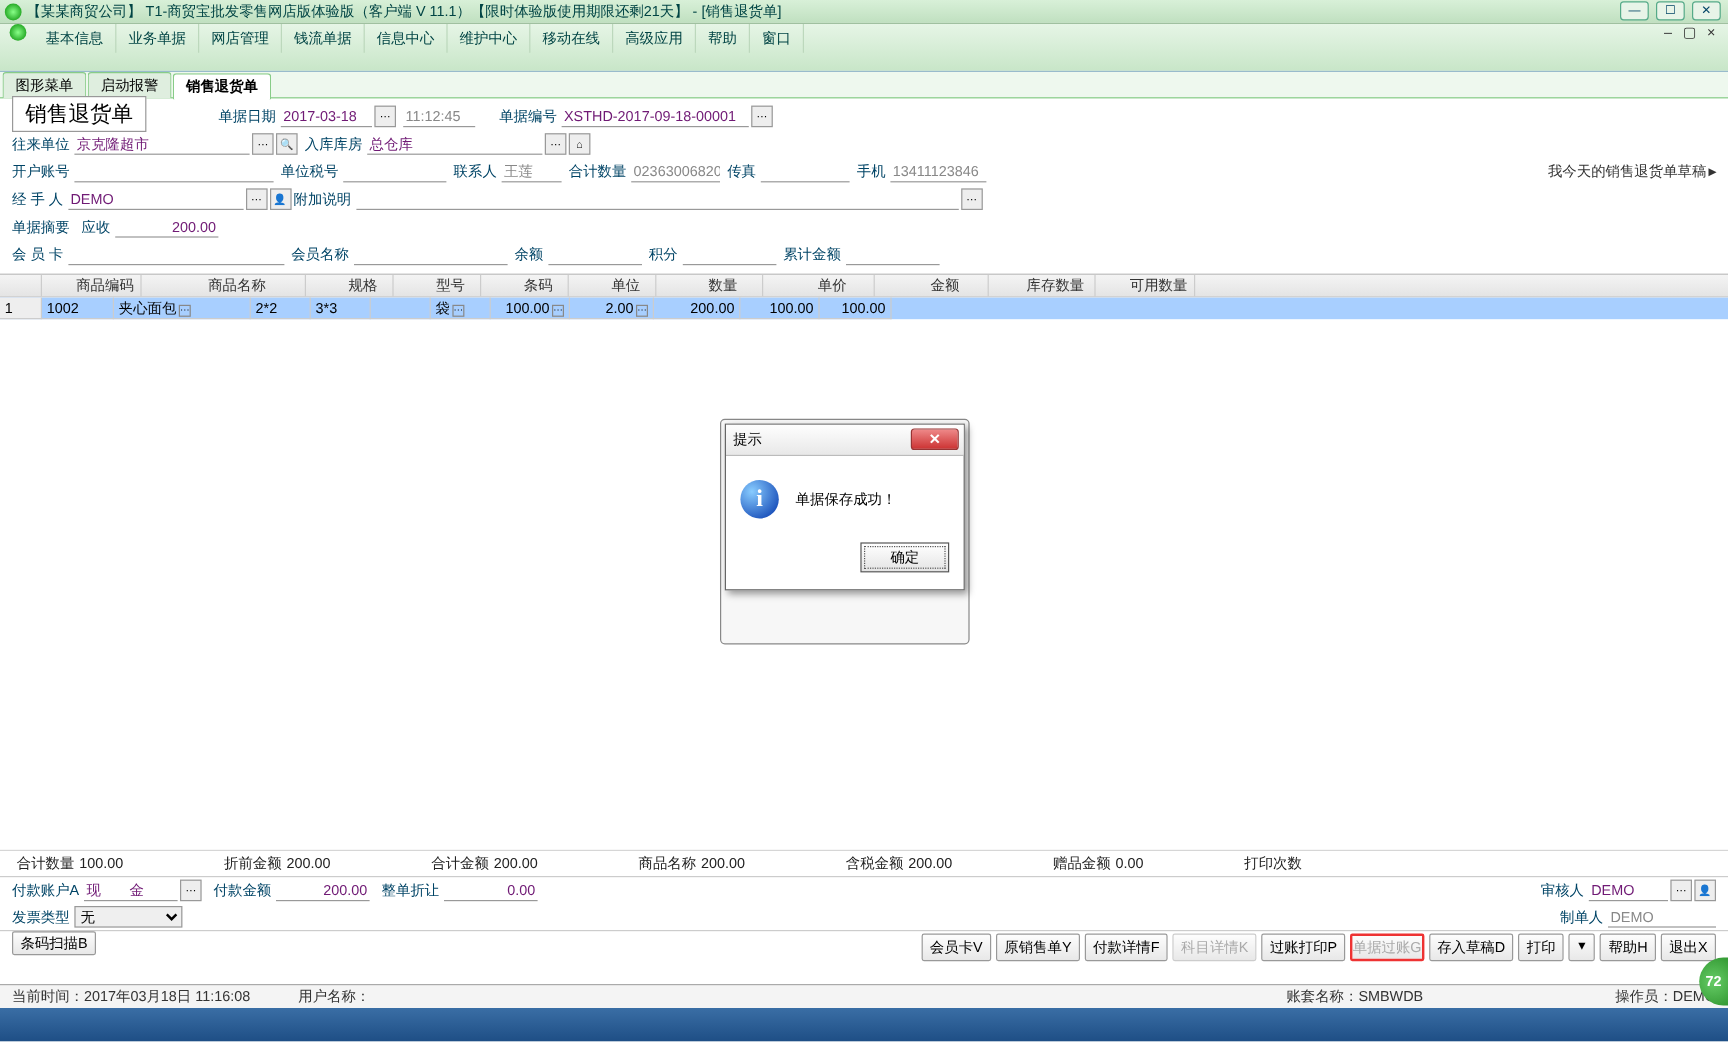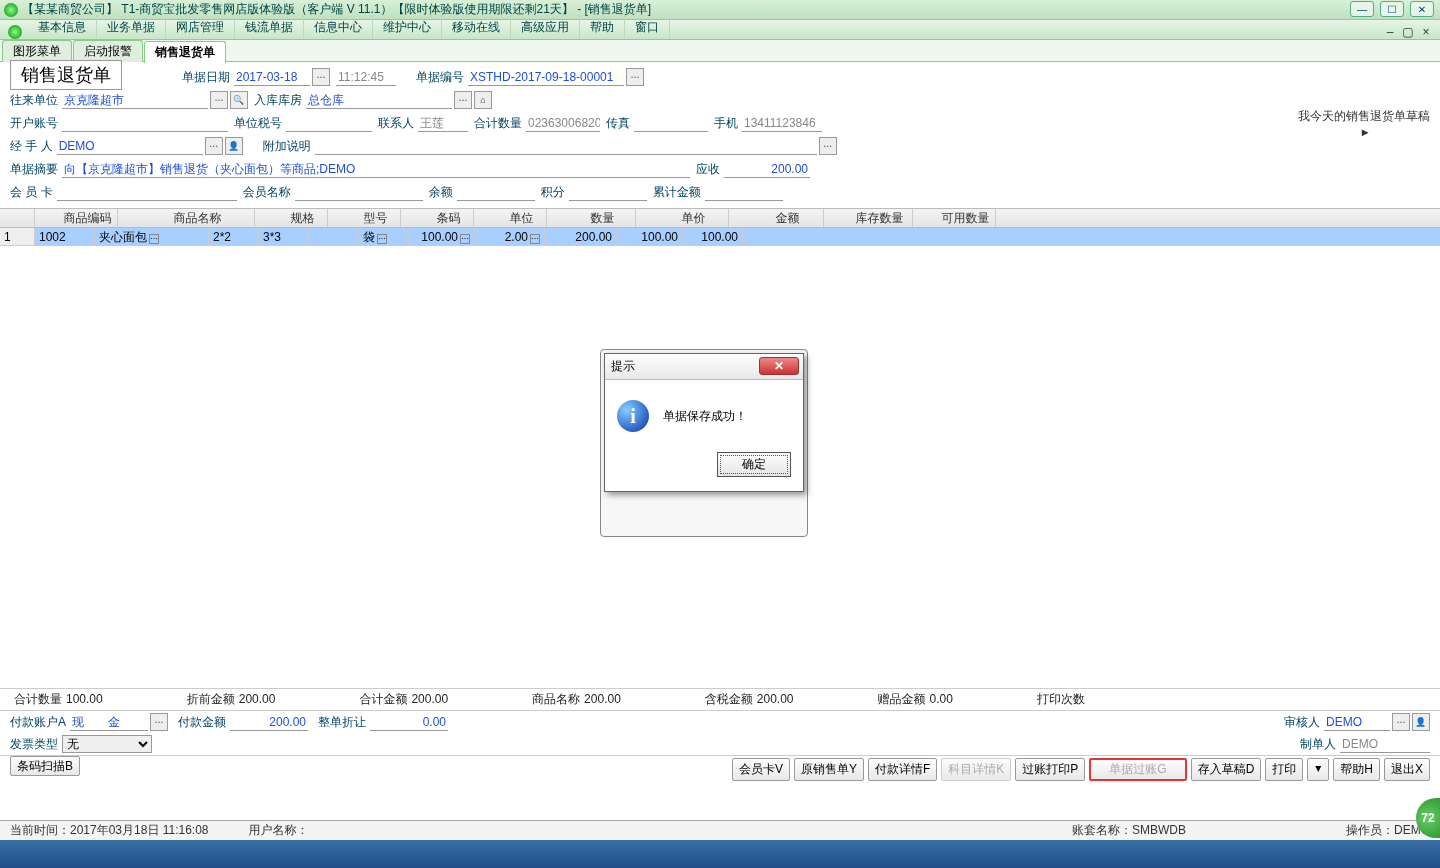--- a/index.html
+++ b/index.html
@@ -2,58 +2,58 @@
 <html><head>
 <meta charset="utf-8">
 <style>
 * { box-sizing: border-box; margin: 0; padding: 0; font-family: "Microsoft YaHei", SimSun, Arial, sans-serif; font-size: 12px; }
 body { background: #fff; overflow: hidden; position: relative; width: 1440px; height: 868px; }
 .title-bar { height: 20px; background: linear-gradient(#d8f0d8,#c0e0c0); border-bottom: 1px solid #a0c0a0; display: flex; align-items: center; padding: 0 4px; position: relative; }
 .title-bar .ico { width: 14px; height: 14px; border-radius: 50%; background: radial-gradient(circle,#8f8,#080); margin-right: 4px; }
 .title-bar .txt { color: #044; }
 .win-ctrl { position: absolute; right: 6px; top: 1px; display: flex; gap: 6px; }
 .win-btn { width: 24px; height: 16px; border: 1px solid #5a8; border-radius: 3px; background: #e8f4e8; display: flex; align-items: center; justify-content: center; font-size: 10px; color: #046; cursor: pointer; }
-.menu-bar { height: 20px; background: linear-gradient(#e6f5e6,#c8e6c8); border-bottom: 1px solid #9bc; display: flex; align-items: flex-end; padding-left: 8px; position: relative; }
+.menu-bar { height: 40px; background: linear-gradient(#e6f5e6,#c8e6c8); border-bottom: 1px solid #9bc; display: flex; align-items: flex-start; padding-left: 8px; position: relative; }
 .menu-bar .ico { width: 14px; height: 14px; border-radius: 50%; background: radial-gradient(circle,#8f8,#080); margin-right: 6px; }
 .menu-item { padding: 0 10px; cursor: pointer; color: #044; line-height: 24px; border-right: 1px solid #bcd8bc; }
 .menu-item:last-child { border-right: none; }
 .sub-win-ctrl { position: absolute; right: 6px; display: flex; gap: 2px; }
 .sub-win-ctrl span { width: 16px; height: 14px; text-align: center; cursor: pointer; color: #333; }
 .tab-bar { height: 22px; background: #eef8ee; border-bottom: 1px solid #8c8; display: flex; align-items: center; padding-left: 2px; }
 .tab { padding: 2px 10px; border: 1px solid #8c8; border-bottom: none; background: #dfeedf; margin-right: 1px; cursor: pointer; border-top-left-radius: 3px; border-top-right-radius: 3px; }
 .tab.active { background: #fff; font-weight: bold; position: relative; top: 1px; }
 .form-area { padding: 4px 10px; }
 .form-title { display: inline-block; font-size: 18px; font-family: KaiTi, STKaiti, serif; background: #fff; border: 1px solid #999; padding: 2px 10px; margin-bottom: 4px; }
 .form-row { display: flex; align-items: center; height: 22px; margin-bottom: 1px; }
 .lbl { color: #046; margin-right: 4px; white-space: nowrap; }
-.val { border-bottom: 1px solid #999; min-width: 40px; padding: 0 2px; color: #1d4ed8; white-space: nowrap; overflow: hidden; height: 18px; line-height: 18px; }
+.val { border-bottom: 1px solid #999; min-width: 40px; padding: 0 2px; color: #701a75; white-space: nowrap; overflow: hidden; height: 18px; line-height: 18px; }
 .val.ro { color: #888; }
 .picker { width: 18px; height: 18px; border: 1px solid #999; background: #eee; display: inline-flex; align-items: center; justify-content: center; font-size: 9px; cursor: pointer; margin-left: 2px; }
 .gap { width: 10px; }
-.right-note { margin-left: auto; color: #333; display: flex; align-items: center; flex-direction: column; }
+.right-note { margin-left: auto; color: #333; display: flex; align-items: center; }
 .right-note .arrow { font-weight: bold; margin-left: 2px; }
 .grid-hdr { display: flex; background: linear-gradient(#f4f4f4,#e4e4e4); border-top: 1px solid #bbb; border-bottom: 1px solid #bbb; height: 20px; gap: 23px; }
 .grid-hdr .cell, .grid-row .cell { border-right: 1px solid #ccc; padding: 0 4px; line-height: 19px; overflow: hidden; white-space: nowrap; }
 .grid-hdr .cell { text-align: center; color: #333; }
 .grid-row { display: flex; height: 18px; background: #a8cfff; }
 .grid-row .cell { border-bottom: 1px solid #ccc; text-align: right; }
 .grid-row .cell.l { text-align: left; }
 .grid-body { position: relative; height: 460px; background: #fff; }
 .cw0{width:35px}.cw1{width:60px}.cw2{width:114px}.cw3{width:50px}.cw4{width:50px}.cw5{width:50px}.cw6{width:50px}.cw7{width:66px}.cw8{width:70px}.cw9{width:72px}.cw10{width:66px}.cw11{width:60px}
 .cell .mini { display: inline-block; width: 10px; height: 10px; border: 1px solid #888; font-size: 8px; line-height: 8px; text-align: center; margin-left: 2px; }
 .totals { display: flex; padding: 2px 10px; border-top: 1px solid #ccc; }
 .totals .pair { margin-right: 80px; color: #046; text-align: center; }
 .totals .pair span { color: #222; margin-left: 4px; }
 .pay-row { display: flex; align-items: center; padding: 2px 10px; border-top: 1px solid #ccc; }
 .btn-bar { display: flex; align-items: flex-start; padding: 2px 10px; border-top: 1px solid #ccc; }
 .btn-bar .left { flex: 1; }
 .btn-bar .btns { display: flex; gap: 4px; }
 .cmd-btn { border: 1px solid #999; background: linear-gradient(#fdfdfd,#e8e8e8); padding: 2px 6px; cursor: pointer; border-radius: 2px; }
 .cmd-btn.disabled { color: #aaa; border-color: #ccc; }
-.cmd-btn.highlight { border: 2px solid #e33; padding: 1px 18px; }
+.cmd-btn.highlight { border: 2px solid #e33; padding: 1px 0; }
 .cmd-btn.small { width: 22px; text-align: center; padding: 2px 0; }
 .status-bar { display: flex; align-items: center; height: 20px; border-top: 1px solid #aaa; background: #f4f4f4; padding: 0 10px; position: absolute; bottom: 28px; left: 0; right: 0; }
 .status-bar .seg { margin-right: 40px; color: #333; }
 .taskbar { position: absolute; bottom: 0; left: 0; right: 0; height: 28px; background: linear-gradient(#3a6ea5,#1e4e85); }
 .fab { position: absolute; right: 0; bottom: 30px; width: 24px; height: 40px; border-radius: 20px 0 0 20px; background: radial-gradient(circle,#6c6,#393); color: #fff; display: flex; align-items: center; justify-content: center; font-weight: bold; }
 
 
 .modal { position: absolute; left: 604px; top: 353px; width: 200px; background: #fff; border: 1px solid #666; box-shadow: 3px 3px 6px rgba(0,0,0,0.4); }
 .modal-outline { position: absolute; left: 600px; top: 349px; width: 208px; height: 188px; background: rgba(240,240,240,0.5); border: 1px solid #888; border-radius: 4px; }
 .modal-title { background: linear-gradient(#fefefe,#e8e8e8); border-bottom: 1px solid #bbb; height: 26px; display: flex; align-items: center; padding: 0 6px; position: relative; }
@@ -144,28 +144,27 @@
       <span>我今天的销售退货单草稿</span>
       <span class="arrow">▸</span>
     </div>
   </div>
 
   <div class="form-row">
     <span class="lbl">经 手 人</span>
     <span class="val" style="width:146px">DEMO</span>
     <span class="picker">⋯</span>
     <span class="picker">👤</span>
-    <span class="lbl" style="margin-left:20px">附加说明</span>
+    <span class="lbl" style="margin-left:2px">附加说明</span>
     <span class="val" style="width:502px"></span>
     <span class="picker">⋯</span>
   </div>
 
   <div class="form-row">
     <span class="lbl">单据摘要</span>
-    <span class="val" style="width:628px">向【京克隆超市】销售退货（夹心面包）等商品;DEMO</span>
     <span class="lbl" style="margin-left:6px">应收</span>
     <span class="val" style="width:86px;text-align:right">200.00</span>
   </div>
 
   <div class="form-row" style="color:#888">
     <span class="lbl">会 员 卡</span>
     <span class="val" style="width:180px"></span>
     <span class="lbl" style="margin-left:6px">会员名称</span>
     <span class="val" style="width:128px"></span>
     <span class="lbl" style="margin-left:6px">余额</span>

